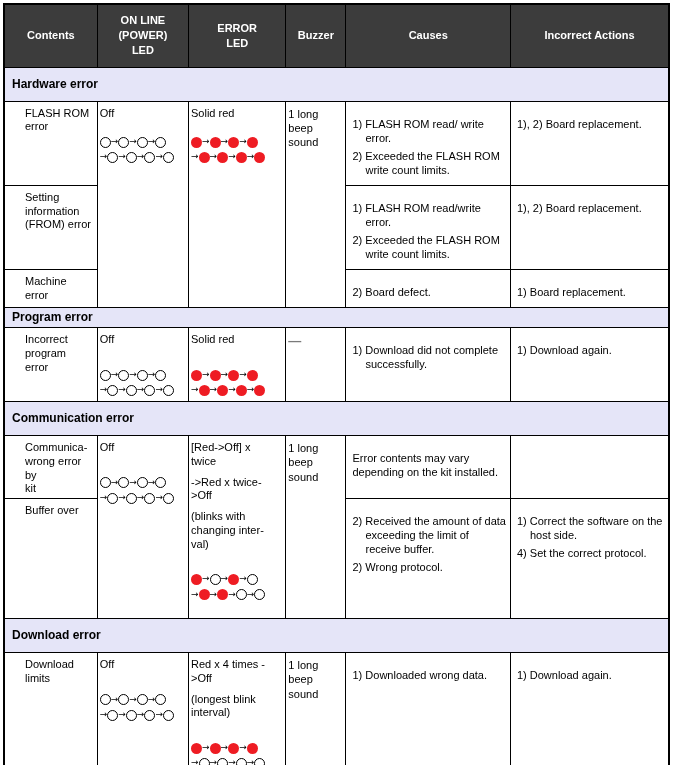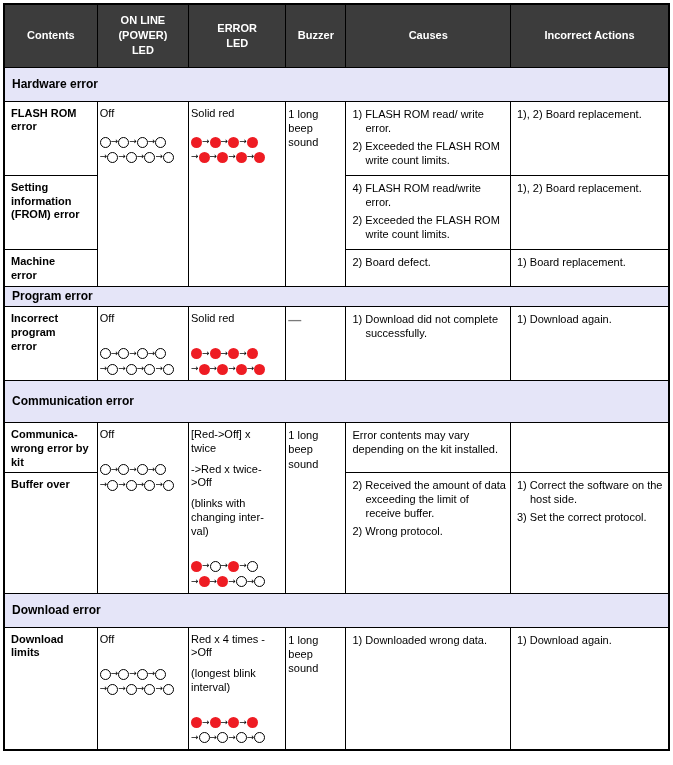--- a/index.html
+++ b/index.html
@@ -3,32 +3,32 @@
 <meta charset="utf-8">
 <style>
   html,body{margin:0;padding:0;}
   body{width:673px;height:765px;background:#ffffff;font-family:"Liberation Sans",sans-serif;color:#000;}
   .page{width:673px;height:765px;box-sizing:border-box;padding:3px;}
   table{border-collapse:collapse;table-layout:fixed;width:667px;border:2px solid #000;}
   th,td{border:1px solid #000;overflow:hidden;box-sizing:border-box;}
   th{background:#3c3c3c;color:#fff;font-size:11px;font-weight:bold;text-align:center;vertical-align:middle;white-space:pre-line;line-height:1.35;padding:2px;}
   tr.band td{background:#e5e5f8;font-weight:bold;font-size:12px;vertical-align:middle;padding:2px 2px 2px 7px;}
   td{vertical-align:top;font-size:11px;line-height:1.25;}
-  td.contents{font-weight:bold;padding:5px 4px 2px 6px;white-space:pre-line;}
+  td.contents{font-weight:normal;padding:5px 4px 2px 20px;white-space:pre-line;}
   td.ledcell,td.buzzer{text-align:left;padding:5px 2px 4px 2px;}
   .led-label{white-space:pre-line;line-height:1.25;margin-bottom:7px;}
   .buzzer-text{white-space:pre-line;line-height:1.3;}
   .dash{color:#7a7a7a;font-size:13px;font-weight:bold;letter-spacing:-1px;}
   .led-pattern{margin-top:14px;}
   .led-pattern.gap-lg{margin-top:20px;}
   .led-line{line-height:14px;white-space:nowrap;}
   .led{display:inline-block;width:11px;height:11px;border-radius:50%;vertical-align:middle;box-sizing:border-box;}
   .led-off{border:1.6px solid #000;background:#fff;}
   .led-arrow{font-size:9px;vertical-align:middle;display:inline-block;font-family:"DejaVu Sans",sans-serif;transform:translateY(-1px);}
-  td.causes,td.actions{padding:5px 4px 4px 6px;}
+  td.causes,td.actions{padding:15px 4px 4px 6px;}
   .item{padding-left:13px;text-indent:-13px;margin-bottom:4px;line-height:1.28;}
   .item.no-hang{padding-left:0;text-indent:0;}
 </style>
 </head>
 <body>
 
 <div class="page">
   <table>
     <colgroup>
       <col style="width:93px">
@@ -84,21 +84,21 @@
         </td>
         <td class="actions">
           <div class="item">1), 2) Board replacement.</div>
         </td>
       </tr>
       <tr style="height:73px">
         <td class="contents">Setting
 information
 (FROM) error</td>
         <td class="causes">
-          <div class="item">4) FLASH ROM read/write error.</div>
+          <div class="item">1) FLASH ROM read/write error.</div>
           <div class="item">2) Exceeded the FLASH ROM write count limits.</div>
         </td>
         <td class="actions">
           <div class="item">1), 2) Board replacement.</div>
         </td>
       </tr>
       <tr style="height:37px">
         <td class="contents">Machine
 error</td>
         <td class="causes">
@@ -134,21 +134,21 @@
           <div class="dash">—</div>
         </td>
         <td class="causes">
           <div class="item">1) Download did not complete successfully.</div>
         </td>
         <td class="actions">
           <div class="item">1) Download again.</div>
         </td>
       </tr>
 
-      <tr class="band" style="height:42px">
+      <tr class="band" style="height:34px">
         <td colspan="6">Communication error</td>
       </tr>
       <tr style="height:50px">
         <td class="contents">Communica-
 wrong error by
 kit</td>
         <td class="ledcell" rowspan="2">
           <div class="led-label">Off</div>
           <div class="led-pattern gap-lg">
               <div class="led-line"><span class="led led-off"></span><span class="led-arrow">→</span><span class="led led-off"></span><span class="led-arrow">→</span><span class="led led-off"></span><span class="led-arrow">→</span><span class="led led-off"></span></div>
@@ -179,21 +179,21 @@
         <td class="actions"></td>
       </tr>
       <tr style="height:120px">
         <td class="contents">Buffer over</td>
         <td class="causes">
           <div class="item">2) Received the amount of data exceeding the limit of receive buffer.</div>
           <div class="item">2) Wrong protocol.</div>
         </td>
         <td class="actions">
           <div class="item">1) Correct the software on the host side.</div>
-          <div class="item">3) Set the correct protocol.</div>
+          <div class="item">4) Set the correct protocol.</div>
         </td>
       </tr>
 
       <tr class="band" style="height:34px">
         <td colspan="6">Download error</td>
       </tr>
       <tr style="height:122px">
         <td class="contents">Download
 limits</td>
         <td class="ledcell">

